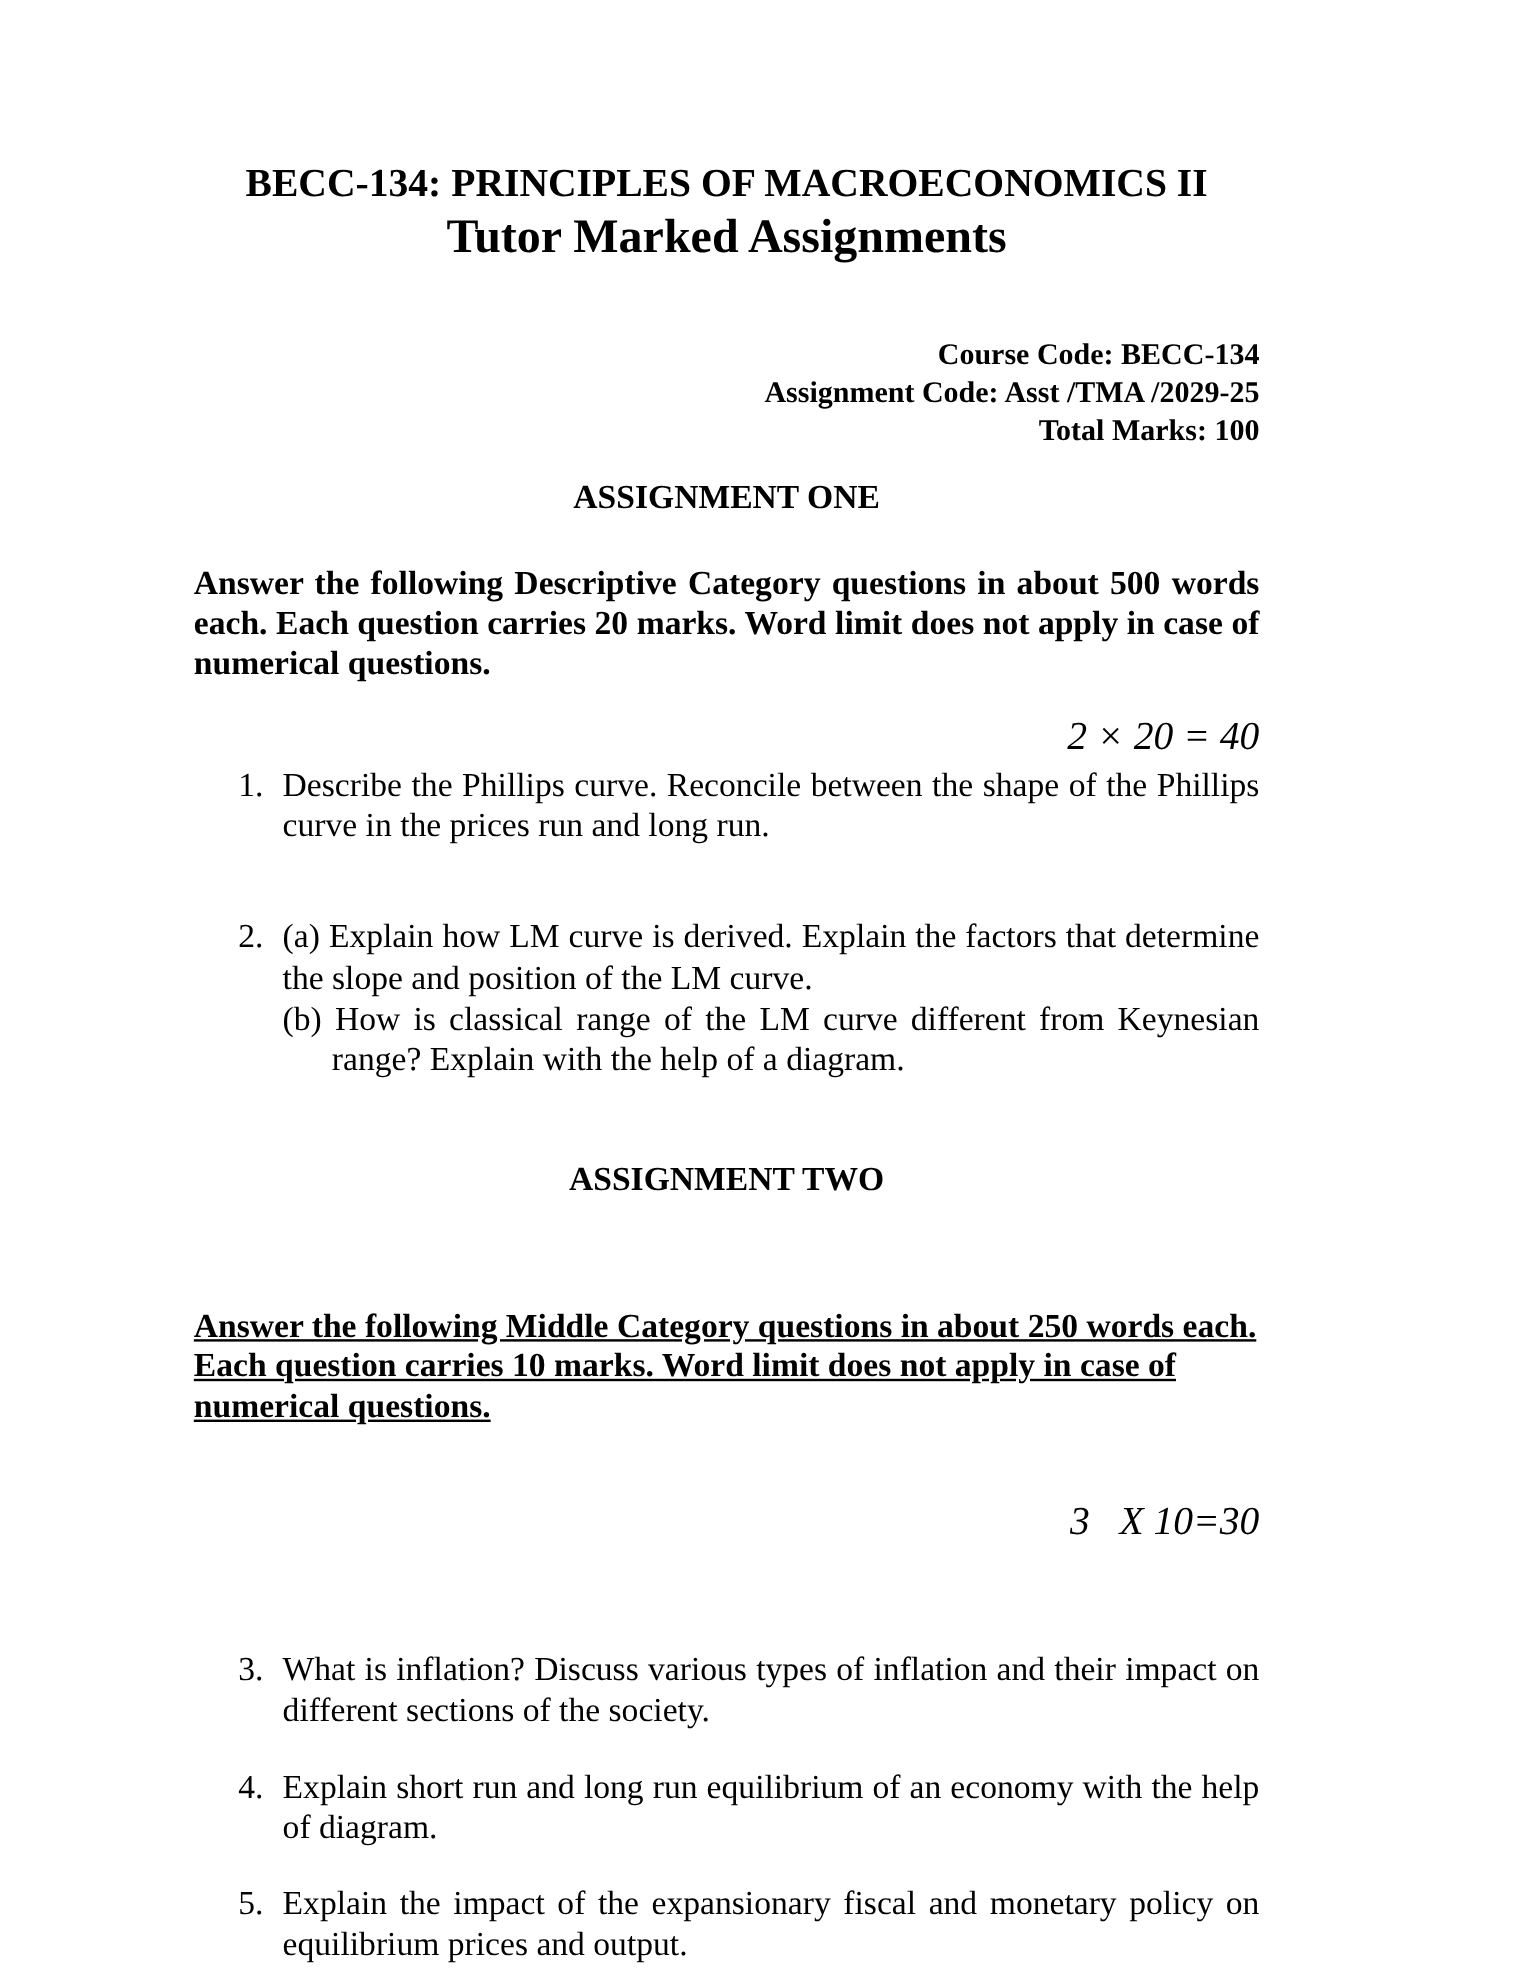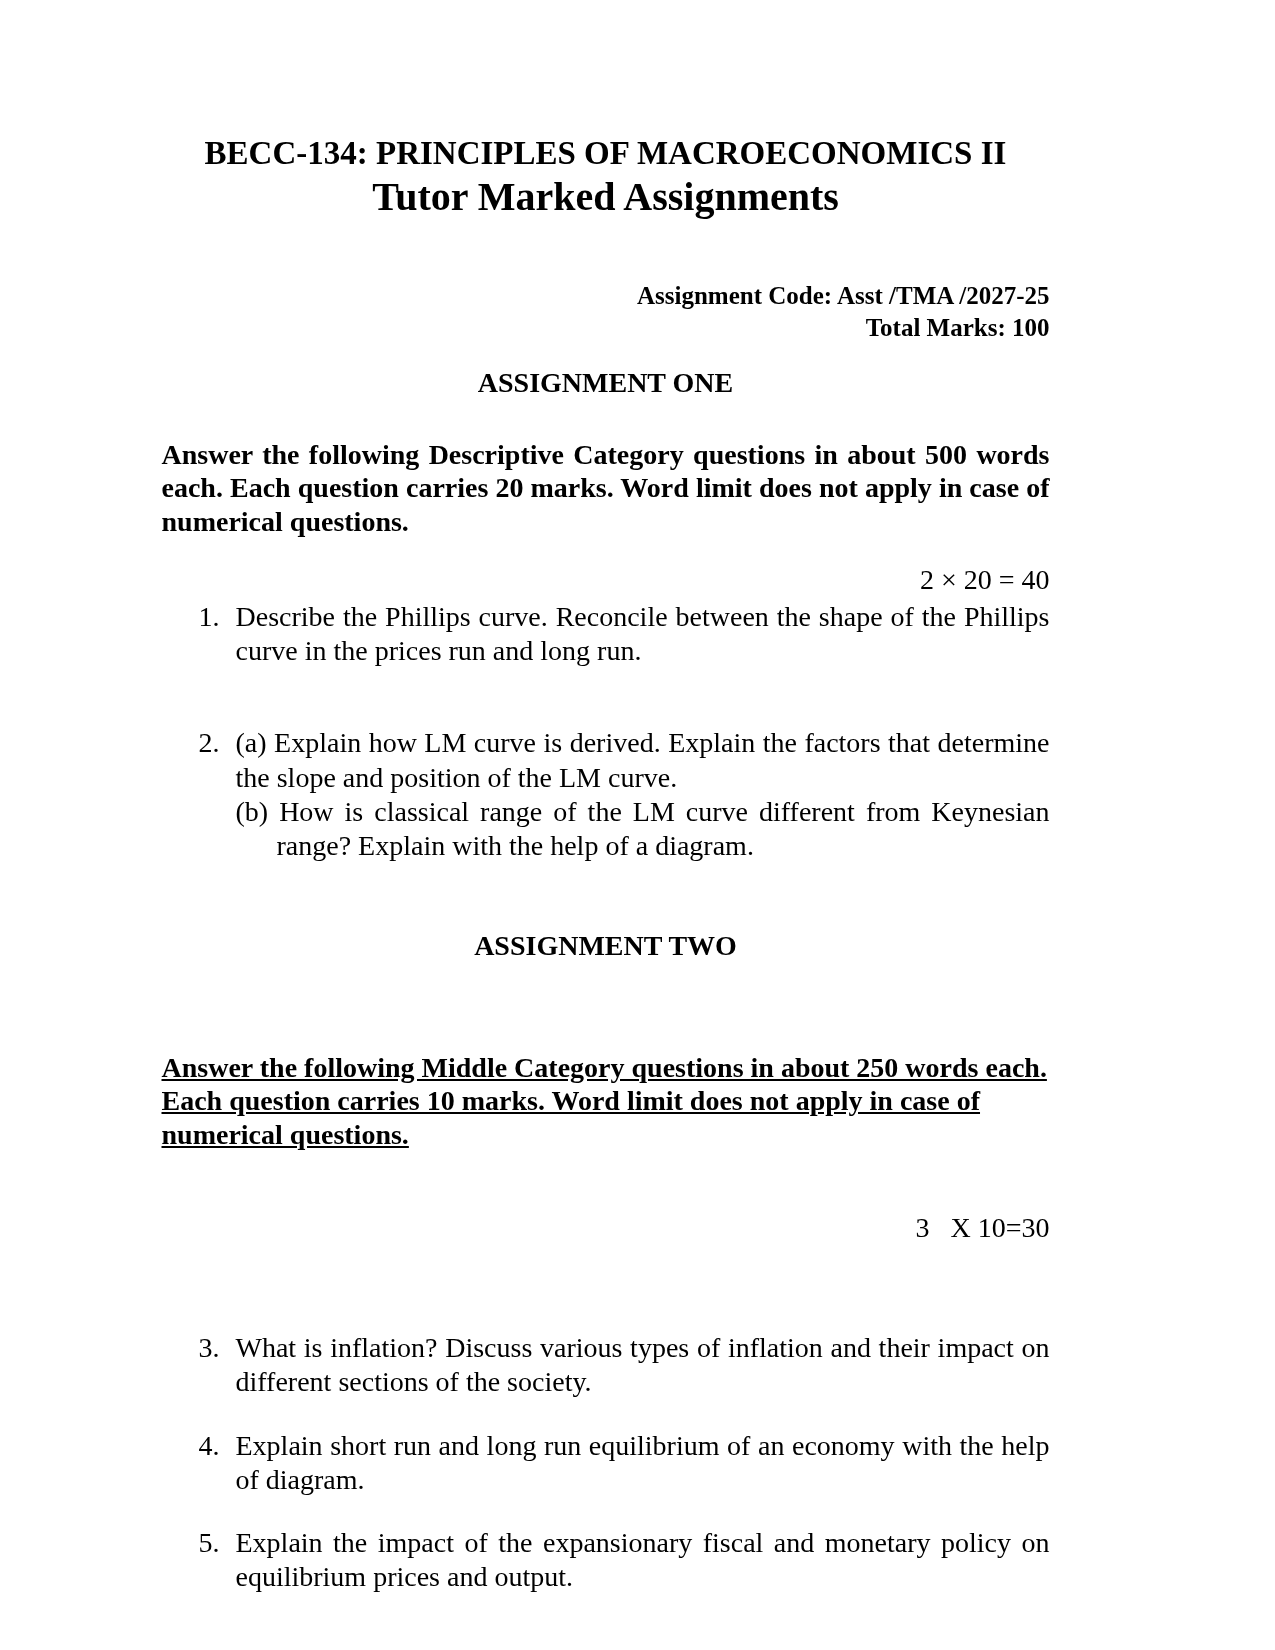--- a/index.html
+++ b/index.html
@@ -49,23 +49,24 @@
     font-weight: bold;
     font-size: 28px;
     line-height: 1.2;
   }
   .instructions.justify { text-align: justify; }
   .instructions.left { text-align: left; }
   #a1-instructions { margin-top: 38px; }
   #a2-instructions { margin-top: 88px; text-decoration: underline; }
   .marks-line {
     text-align: right;
-    font-size: 28px;
+    font-size: 33px;
     line-height: 1.2;
     white-space: pre-wrap;
+    font-style: italic;
   }
   #a1-marks { margin-top: 24px; }
   #a2-marks { margin-top: 60px; }
   .q-item {
     position: relative;
     padding-left: 74px;
     font-size: 28px;
     line-height: 1.22;
     text-align: justify;
   }
@@ -89,21 +90,22 @@
 </head>
 <body>
 
 <div class="page">
 
   <div class="doc-title">BECC-134: PRINCIPLES OF MACROECONOMICS II</div>
 
   <div class="doc-subtitle">Tutor Marked Assignments</div>
 
   <div class="meta-block">
-    <div>Assignment Code: Asst /TMA /2027-25</div>
+    <div>Course Code: BECC-134</div>
+    <div>Assignment Code: Asst /TMA /2029-25</div>
     <div>Total Marks: 100</div>
   </div>
 
   <div class="section-heading" id="a1-heading">ASSIGNMENT ONE</div>
 
   <div class="instructions justify" id="a1-instructions">Answer the following Descriptive Category questions in about 500 words each. Each question carries 20 marks. Word limit does not apply in case of numerical questions.</div>
 
   <div class="marks-line" id="a1-marks">2 × 20 = 40</div>
 
   <div class="q-item" id="q1">

